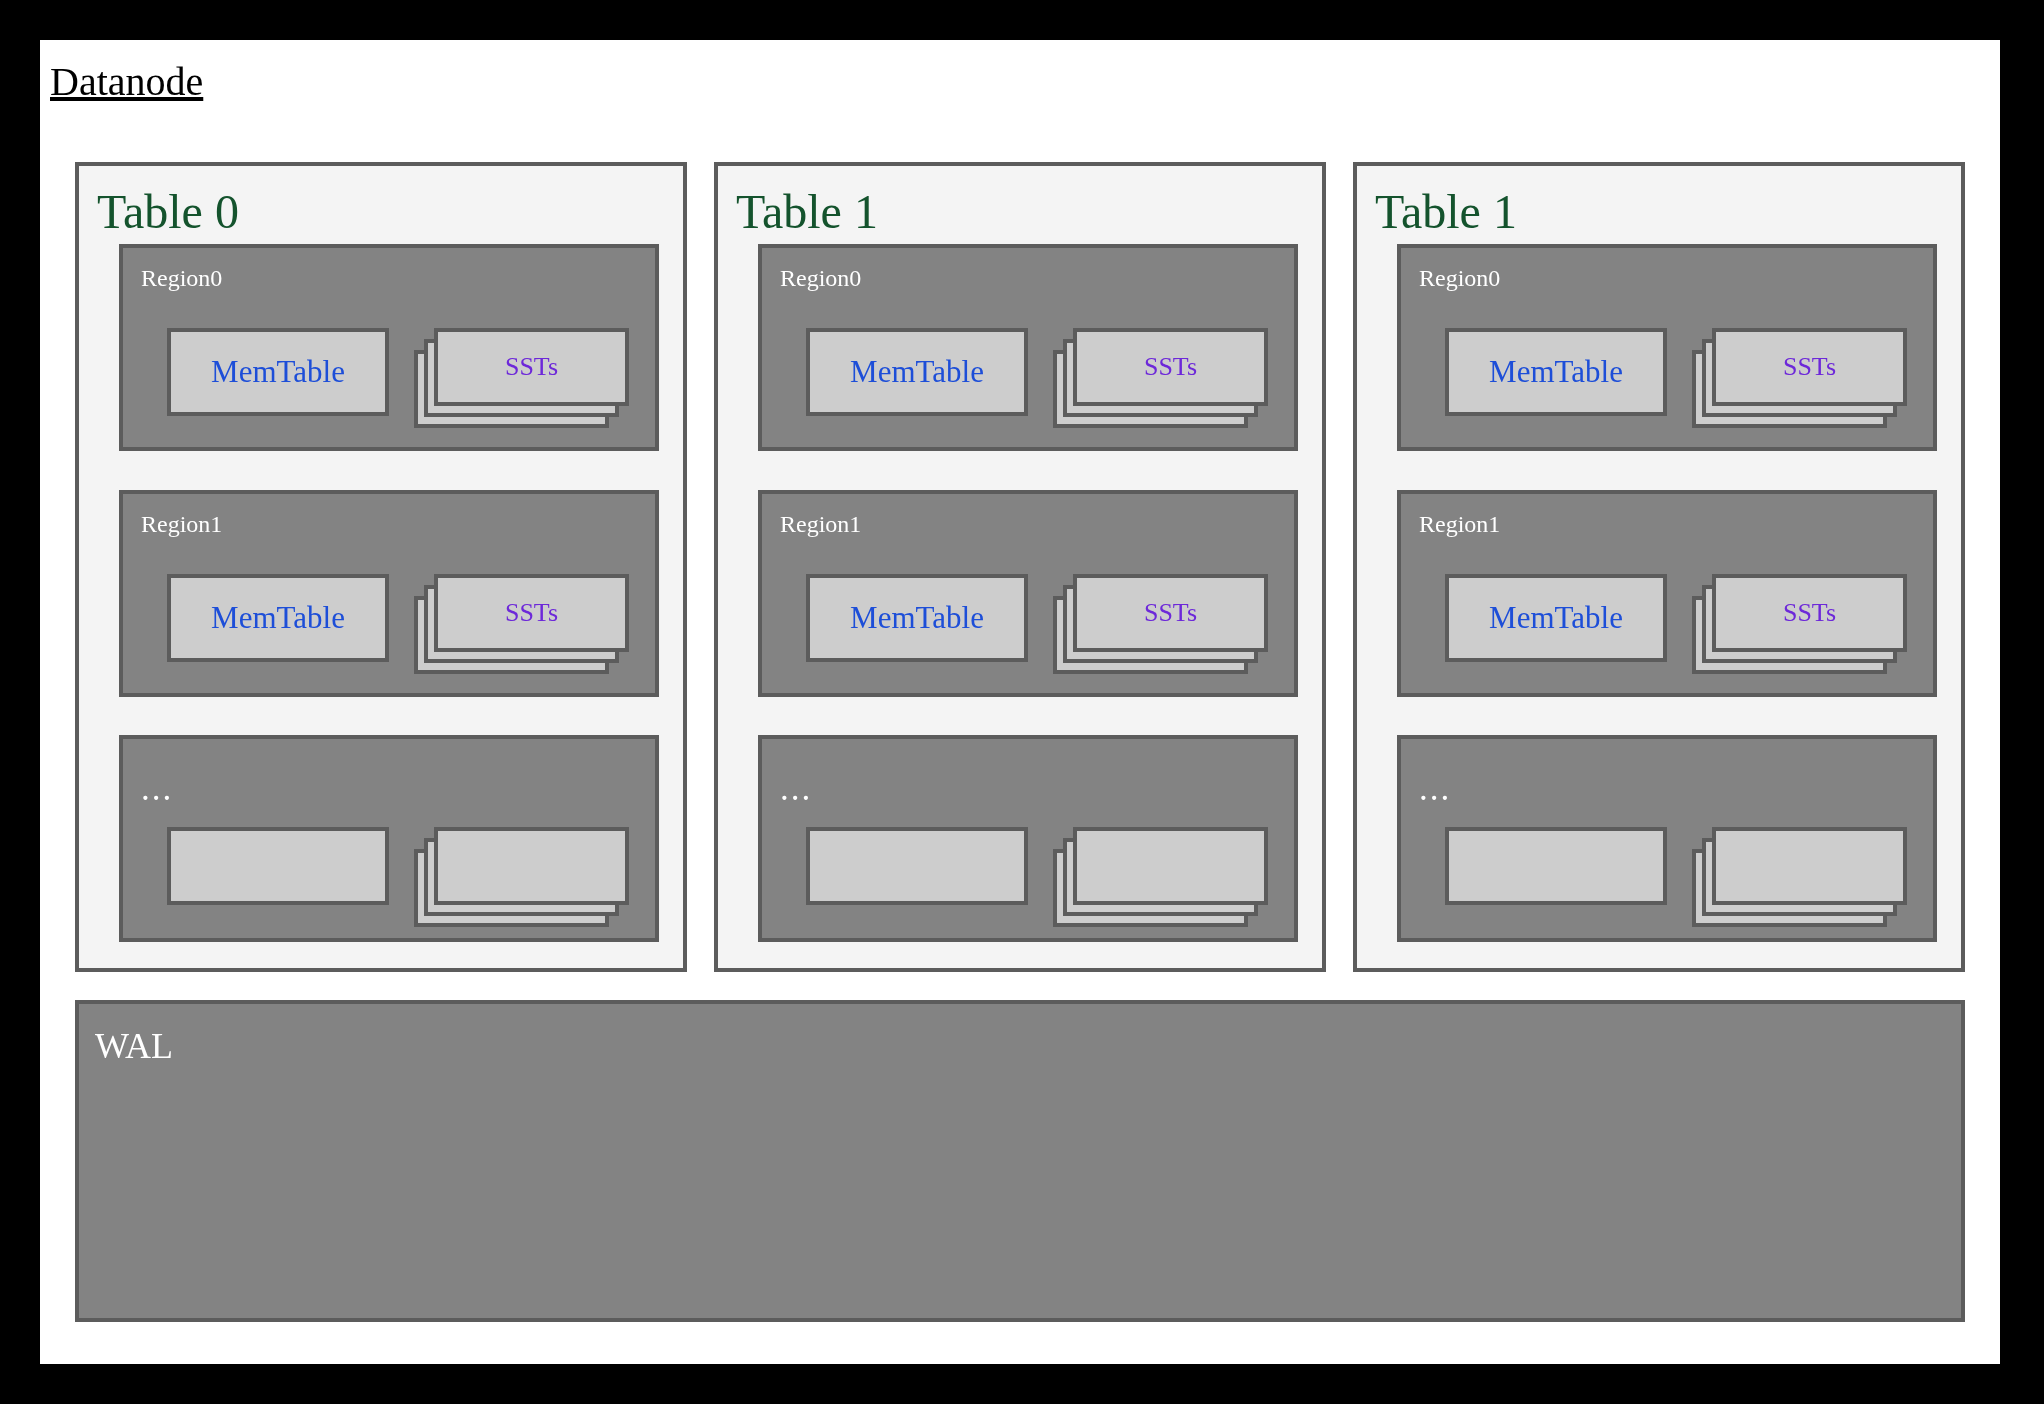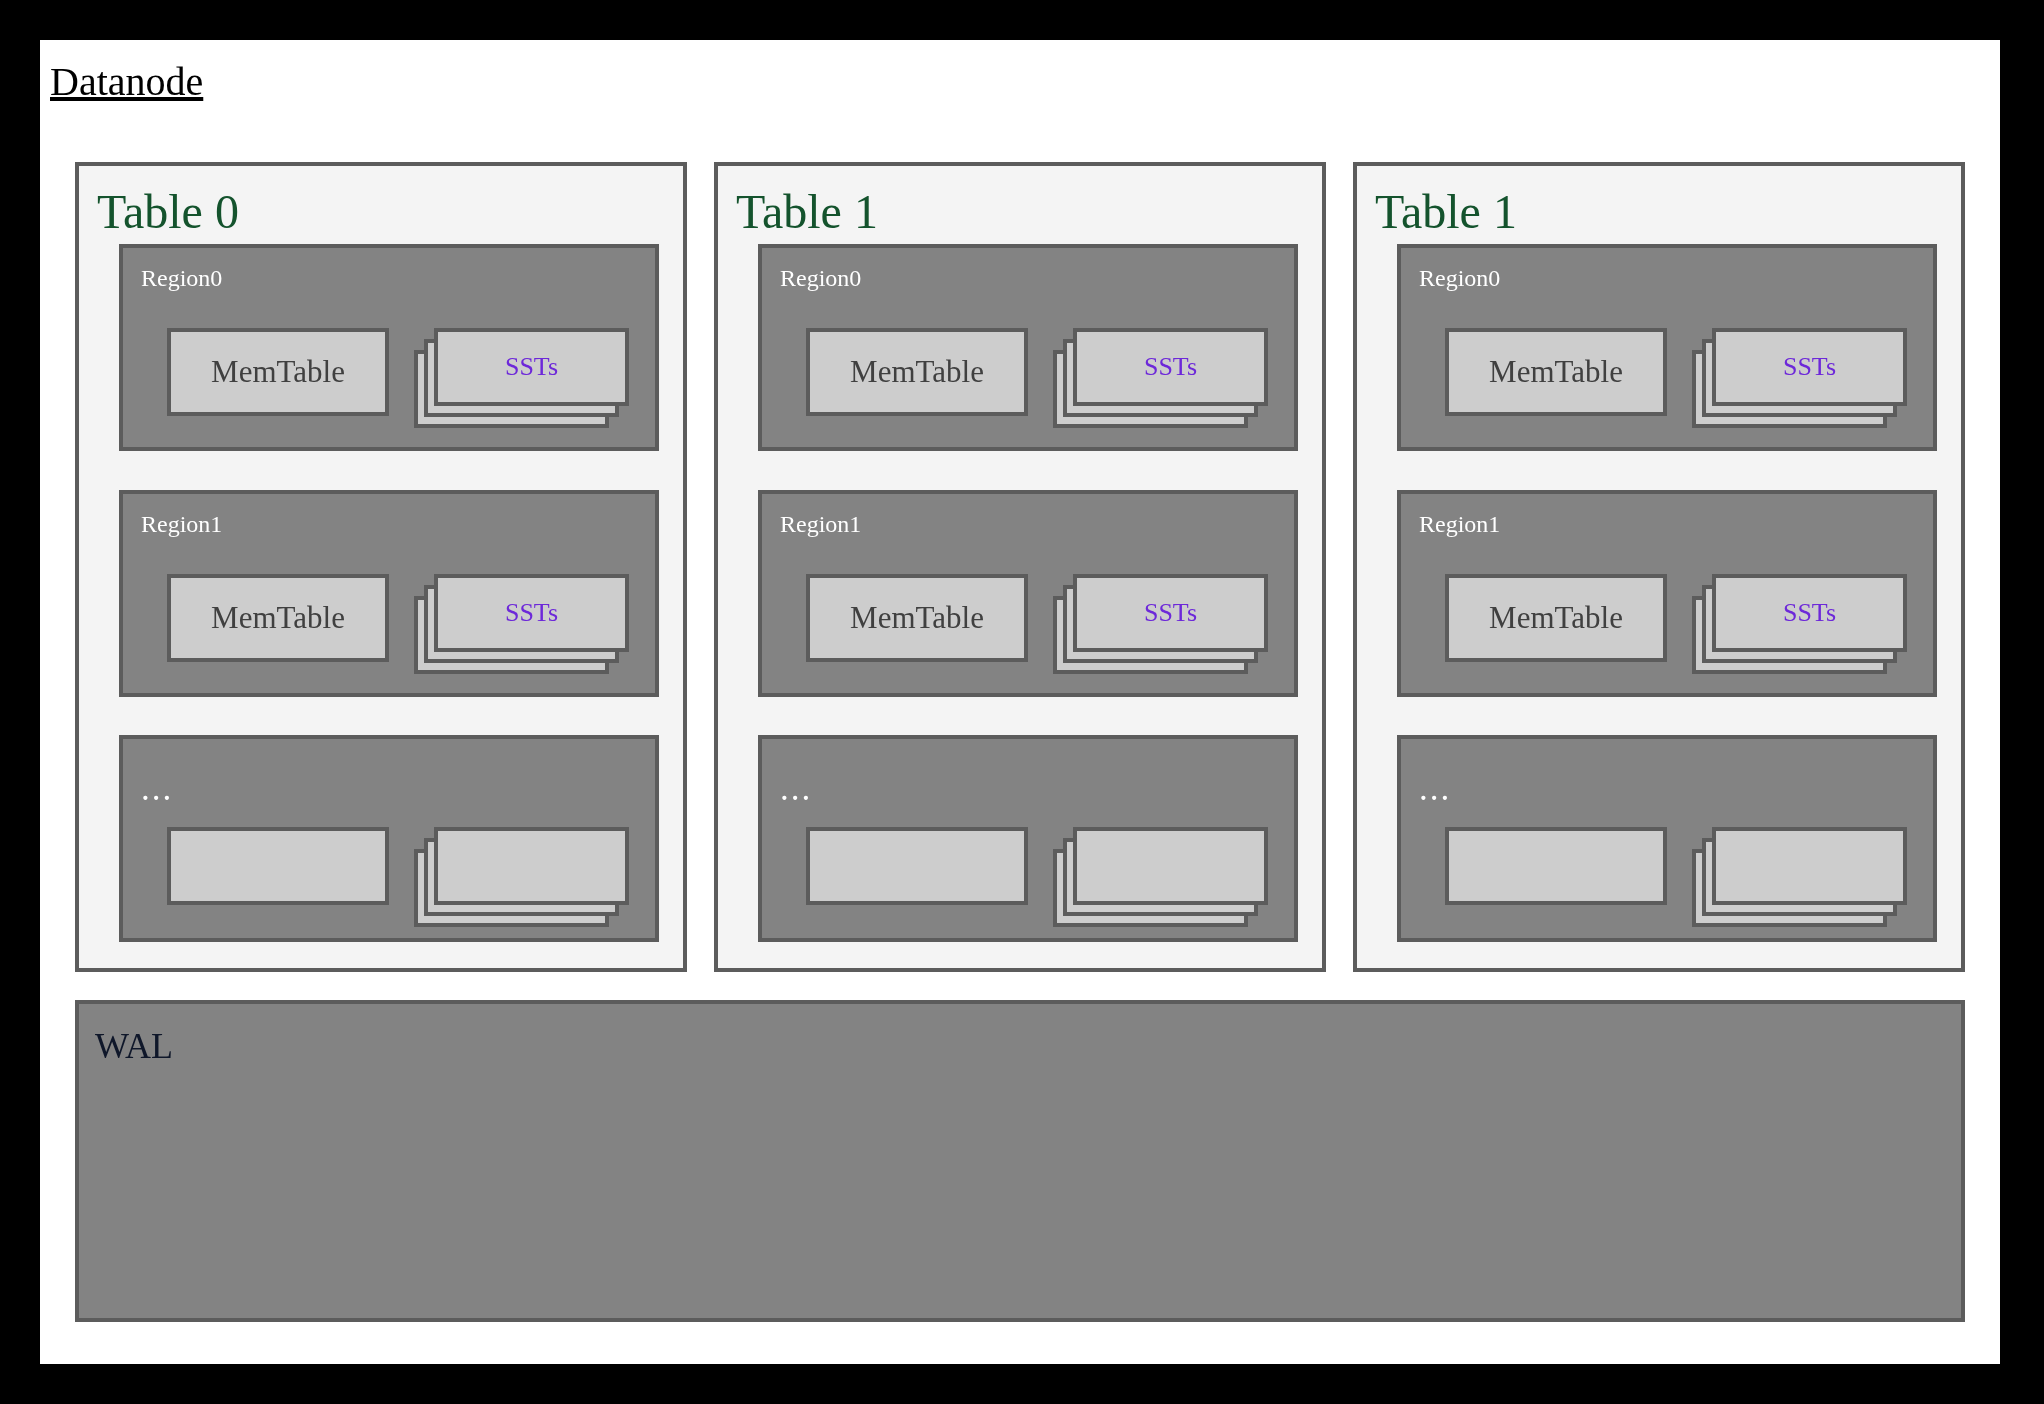--- a/index.html
+++ b/index.html
@@ -111,21 +111,21 @@
   .memtable {
     width: 222px;
     height: 88px;
     background: #cdcdcd;
     border: 4px solid #5c5c5c;
     box-sizing: border-box;
     display: flex;
     align-items: center;
     justify-content: center;
     font-size: 31px;
-    color: #404040;
+    color: #1d4ed8;
   }
   .sst-stack {
     position: relative;
     width: 215px;
     height: 100px;
   }
   .sst-stack .sheet {
     position: absolute;
     width: 195px;
     height: 78px;
@@ -158,21 +158,21 @@
     background: #838383;
     border: 4px solid #5c5c5c;
     box-sizing: border-box;
   }
   .wal-label {
     position: absolute;
     left: 16px;
     top: 24px;
     font-size: 36px;
     line-height: 1;
-    color: #0f172a;
+    color: #ffffff;
     white-space: nowrap;
   }
   .wal-items {
     position: absolute;
     left: 40px;
     right: 40px;
     top: 82px;
     height: 200px;
     display: flex;
     justify-content: space-between;

